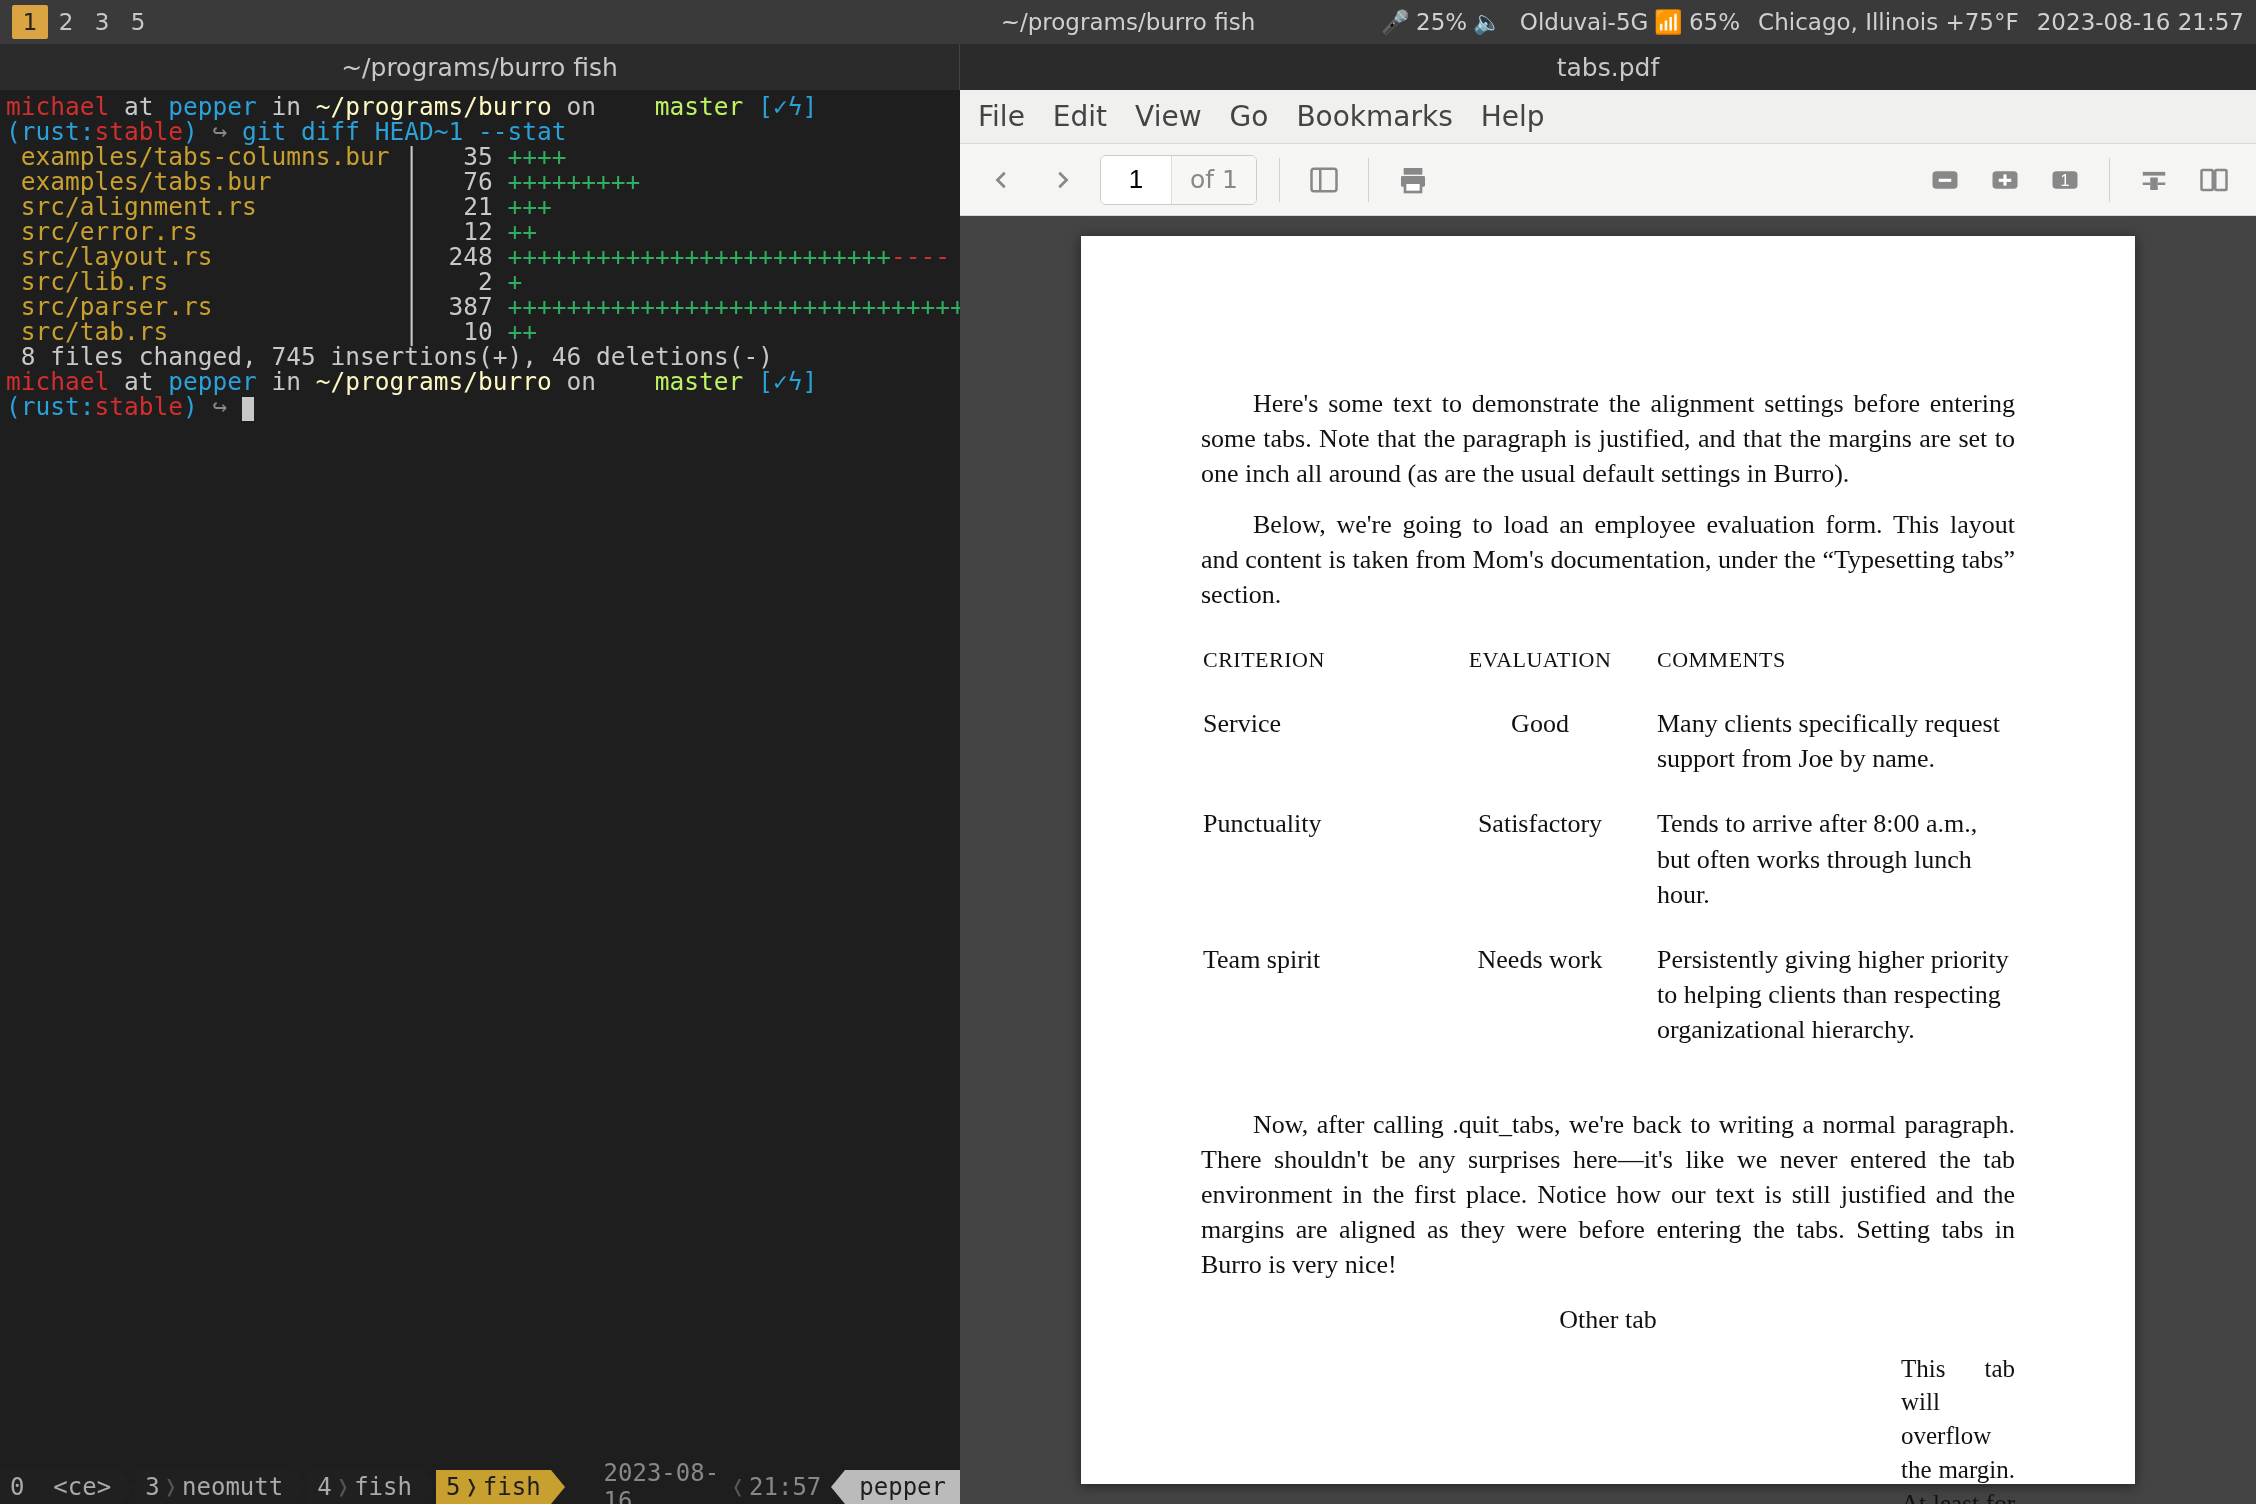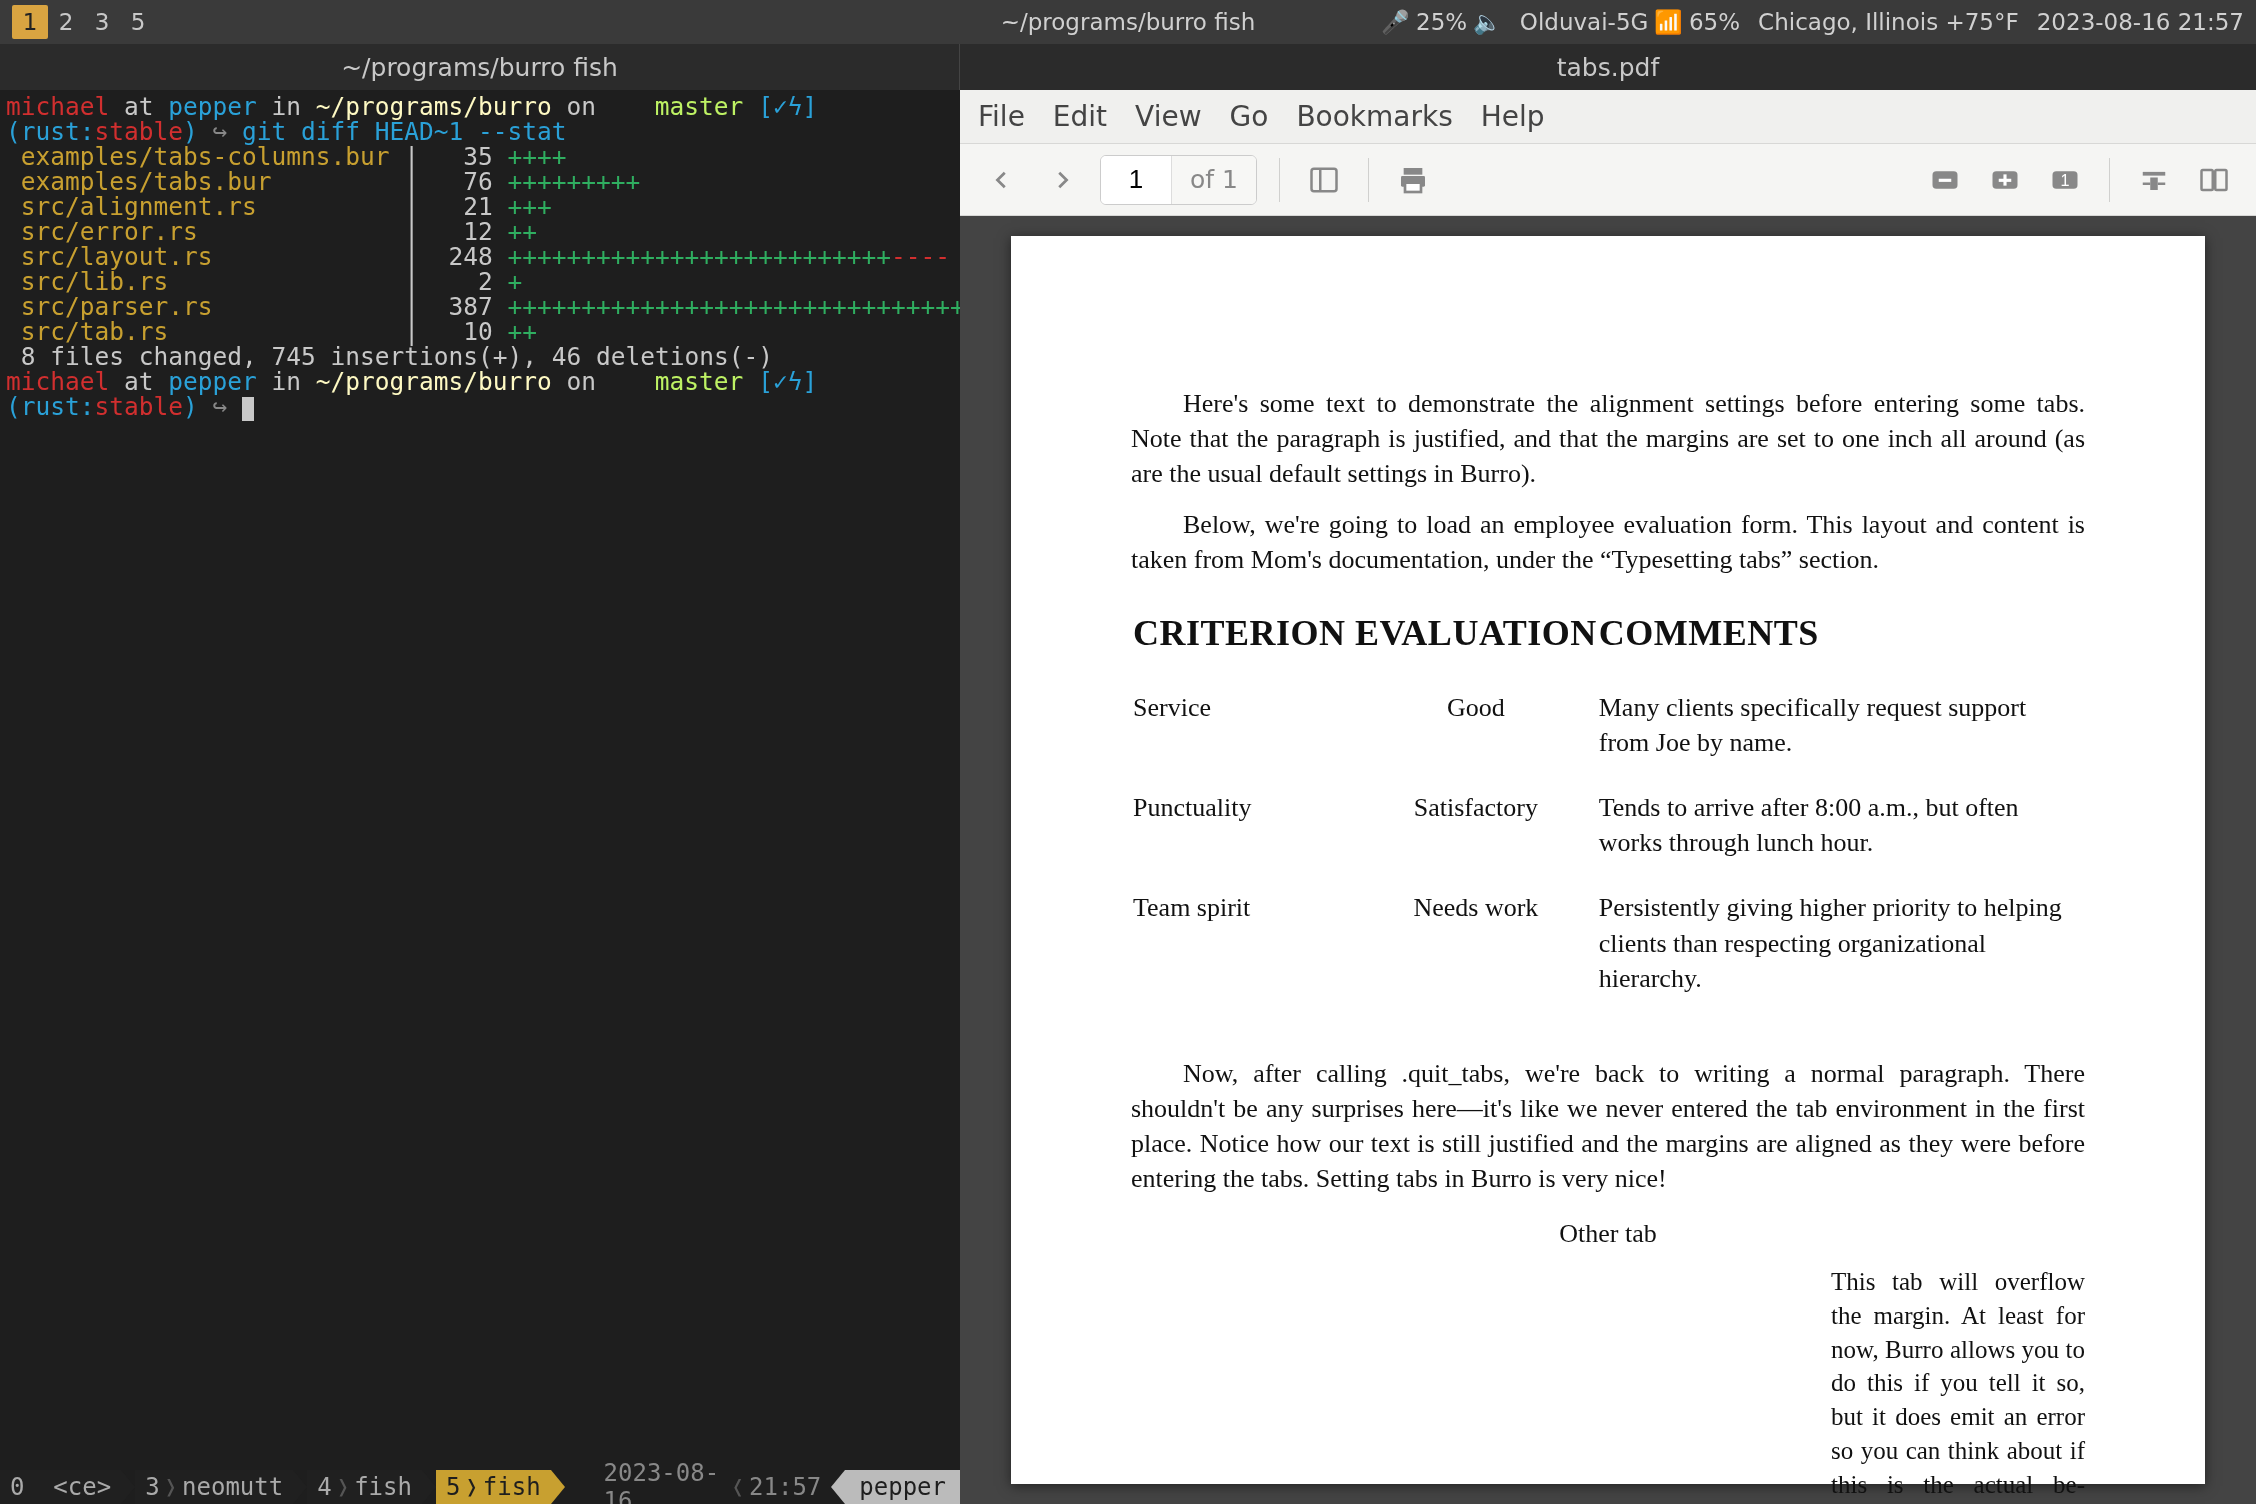--- a/index.html
+++ b/index.html
@@ -224,37 +224,37 @@
   .toolbar .spacer { flex: 1; }
   .pdf-scroll {
     flex: 1;
     background: #444;
     overflow: hidden;
     padding: 20px 40px;
     display: flex;
     justify-content: center;
   }
   .pdf-page {
-    width: 1194px;
+    width: 1054px;
     background: #fff;
     box-shadow: 0 2px 12px rgba(0,0,0,0.5);
     padding: 150px 120px;
     font-family: Georgia, "Times New Roman", serif;
     font-size: 26px;
     line-height: 1.35;
     color: #111;
   }
   .pdf-page p { text-align: justify; margin-bottom: 16px; }
   .pdf-page .indent { text-indent: 2em; }
   .pdf-table { width: 100%; margin: 30px 0; }
   .pdf-table td { vertical-align: top; padding-bottom: 28px; }
   .pdf-table .col1 { width: 220px; }
   .pdf-table .col2 { width: 230px; text-align: center; }
   .pdf-table .col3 { }
-  .pdf-headrow td { font-variant: small-caps; letter-spacing: 0.5px; font-size: 36px; padding-bottom: 30px; font-weight: bold;}
+  .pdf-headrow td { font-variant: small-caps; letter-spacing: 0.5px; font-size: 22px; padding-bottom: 30px;}
   .pdf-other { text-align: center; margin: 20px 0 14px; }
   .pdf-overflow { padding-left: 120px; text-align: justify; margin-bottom: 24px; }
   .pdf-margin { padding-left: 700px; text-align: justify; font-size: 25px; line-height: 1.35;}
 
   svg { display: block; }
 </style>
 </head>
 <body>
 
 <div class="sysbar">

